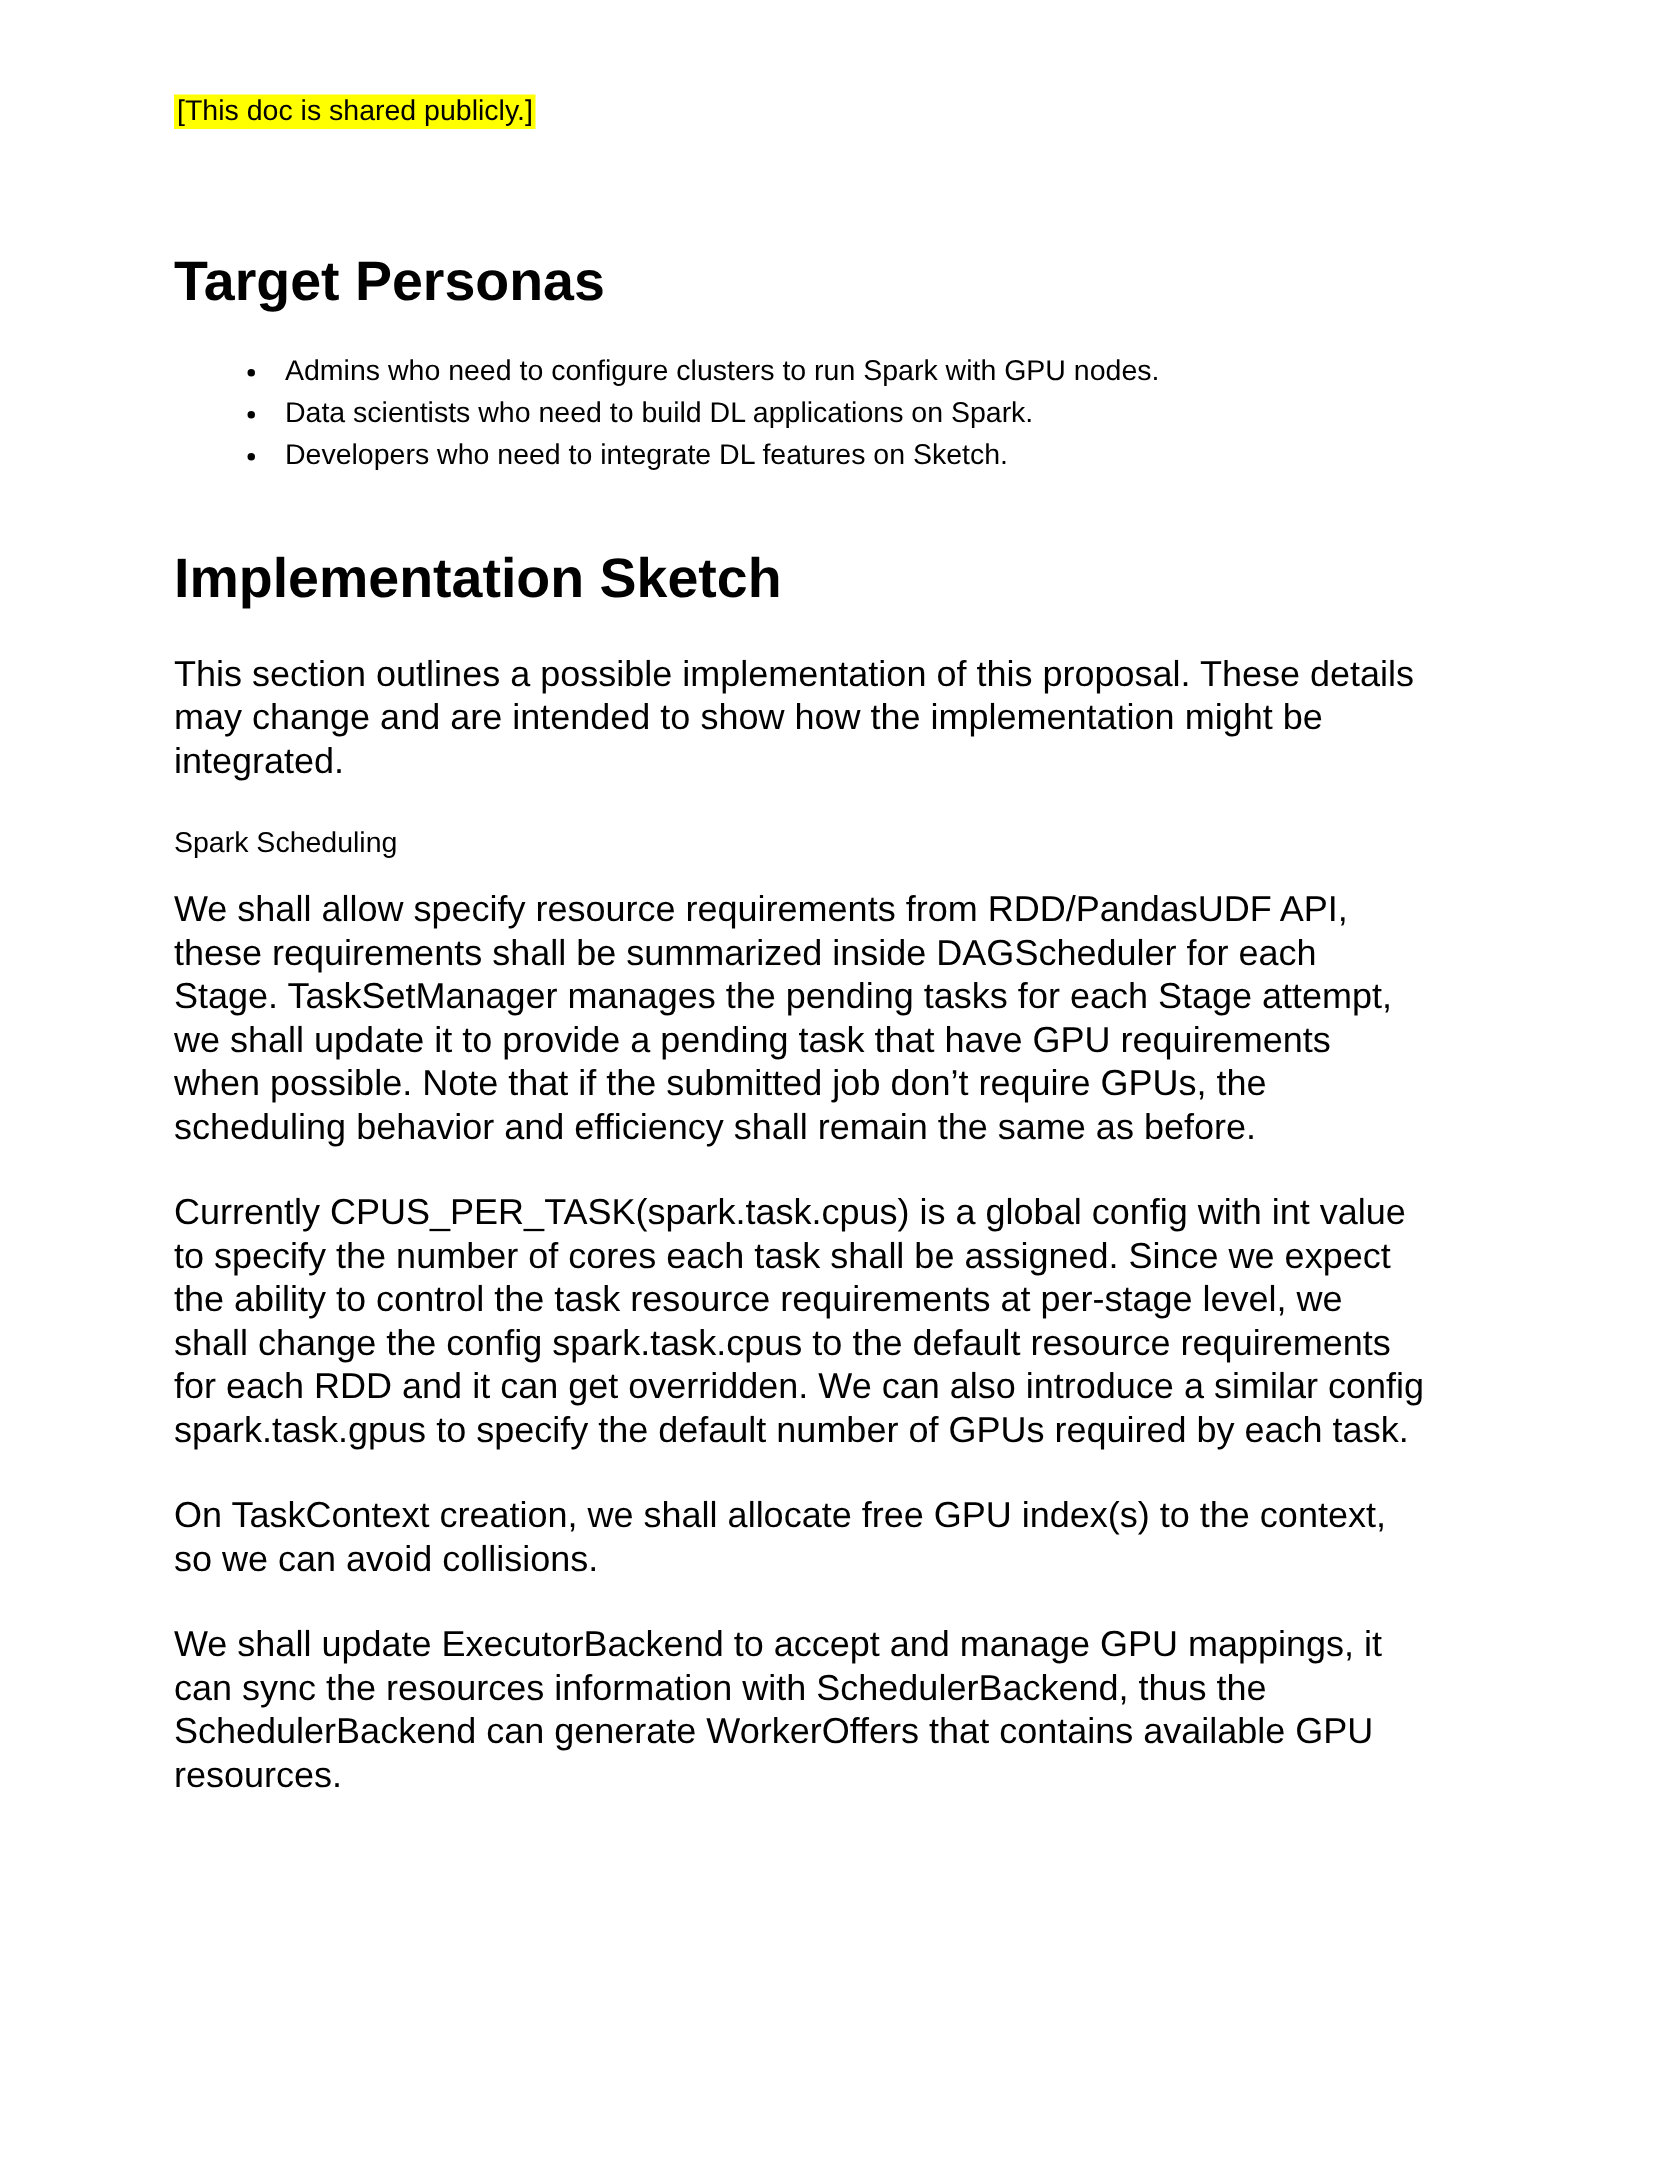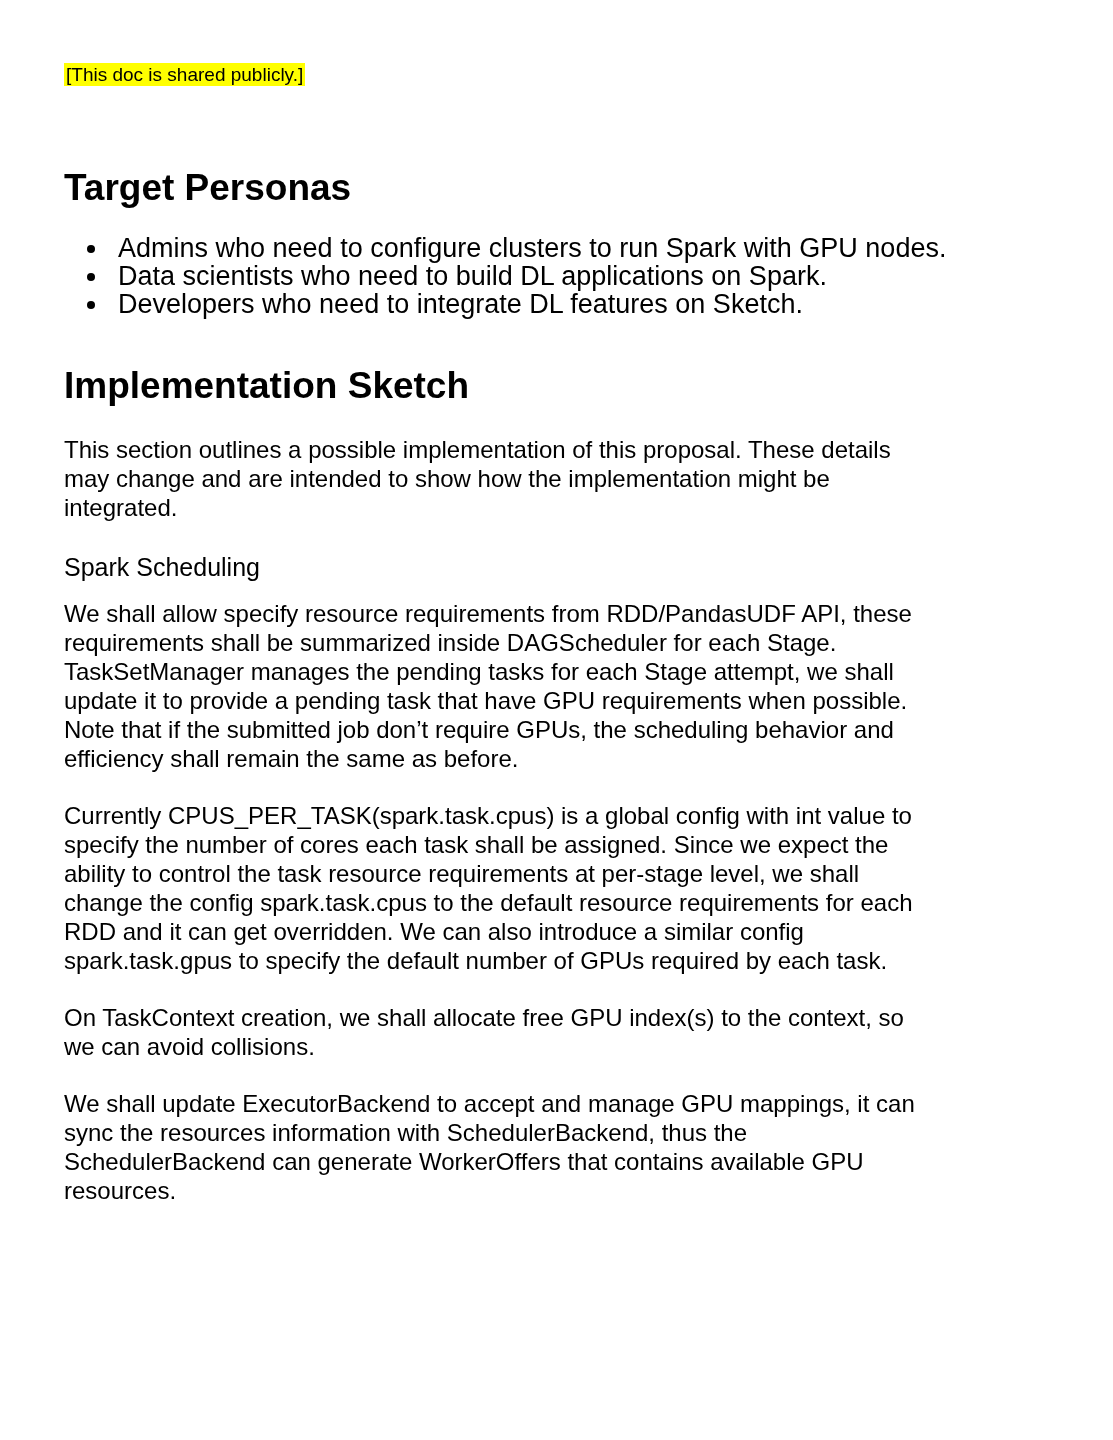--- a/index.html
+++ b/index.html
@@ -5,21 +5,21 @@
   * { margin: 0; padding: 0; box-sizing: border-box; }
   html, body {
     background: #ffffff;
     font-family: "Liberation Sans", "DejaVu Sans", sans-serif;
     color: #000000;
   }
   .page {
     width: 1080px;
     min-height: 1440px;
     background: #ffffff;
-    padding: 62px 130px 60px 64px;
+    padding: 62px 130px 60px 116px;
     position: relative;
   }
   .notice-line {
     margin-bottom: 0;
   }
   .notice-highlight {
     background: #ffff00;
     font-size: 19px;
     line-height: 26px;
     display: inline;
@@ -27,44 +27,45 @@
   }
   h1.doc-h1 {
     font-size: 37px;
     font-weight: 700;
     line-height: 1.2;
     color: #000000;
   }
   .h1-first { margin-top: 78px; margin-bottom: 24px; }
   .h1-second { margin-top: 46px; margin-bottom: 26px; }
   h2.doc-h2 {
-    font-size: 25px;
+    font-size: 19px;
     font-weight: 400;
     line-height: 1.2;
     color: #000000;
     margin-top: 30px;
     margin-bottom: 17px;
   }
   p.doc-p {
     font-size: 24px;
     line-height: 29px;
     color: #000000;
     margin-bottom: 28px;
     max-width: 853px;
   }
   ul.doc-list {
     list-style: disc outside;
     padding-left: 46px;
     margin: 0 0 10px 0;
   }
   ul.doc-list li {
-    font-size: 27px;
+    font-size: 19px;
     line-height: 28px;
     color: #000000;
     padding-left: 8px;
+    margin-left: 20px;
   }
 </style>
 </head>
 <body>
 
 <div class="page">
 
   <div class="notice-line">
     <span class="notice-highlight">[This doc is shared publicly.]</span>
   </div>

